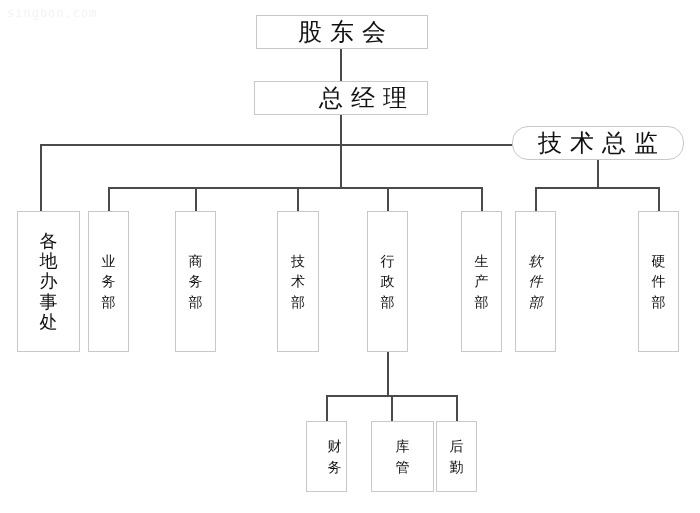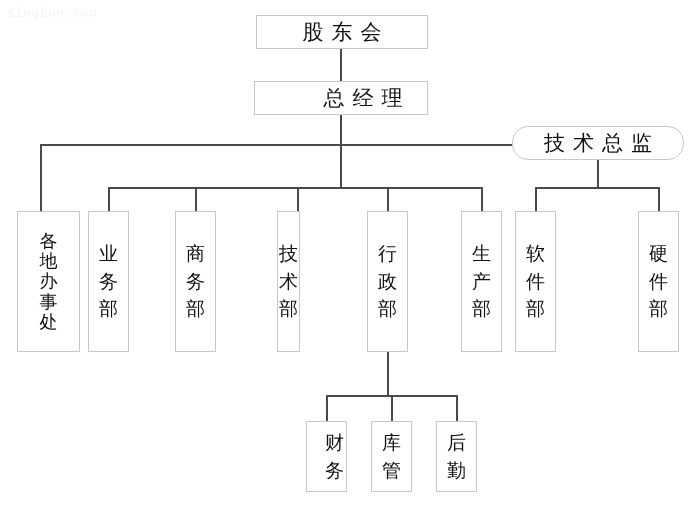--- a/index.html
+++ b/index.html
@@ -40,29 +40,29 @@
     color: #1a1a1a;
   }
   .node .label {
     display: block;
     text-align: center;
     line-height: 1.18;
     color: #111111;
   }
   
   .node.horiz .label {
-    font-size: 21px;
+    font-size: 24px;
     letter-spacing: 8px;
     text-indent: 8px;
     white-space: nowrap;
     font-weight: 500;
   }
   
   .node.vert .label {
-    font-size: 19px;
+    font-size: 14px;
     letter-spacing: 0;
     writing-mode: horizontal-tb;
     word-break: break-all;
     width: 1.05em;
     line-height: 1.45;
     font-weight: 500;
   }
   .node.vert.tight .label {
     line-height: 1.12;
     font-size: 18px;
@@ -128,45 +128,45 @@
   </div>
 
   <div class="node vert" style="left:88px; top:211px; width:41px; height:141px;">
     <span class="label">业务部</span>
   </div>
 
   <div class="node vert" style="left:175px; top:211px; width:41px; height:141px;">
     <span class="label">商务部</span>
   </div>
 
-  <div class="node vert" style="left:277px; top:211px; width:23px; height:141px;">
+  <div class="node vert" style="left:277px; top:211px; width:42px; height:141px;">
     <span class="label">技术部</span>
   </div>
 
   <div class="node vert" style="left:367px; top:211px; width:41px; height:141px;">
     <span class="label">行政部</span>
   </div>
 
   <div class="node vert" style="left:461px; top:211px; width:41px; height:141px;">
     <span class="label">生产部</span>
   </div>
 
-  <div class="node vert" style="left:515px; top:211px; width:41px; height:141px;">
+  <div class="node vert" style="left:515px; top:211px; width:41px; height:141px;font-style:italic;">
     <span class="label">软件部</span>
   </div>
 
   <div class="node vert" style="left:638px; top:211px; width:41px; height:141px;">
     <span class="label">硬件部</span>
   </div>
 
   <div class="node vert" style="left:306px; top:421px; width:41px; height:71px;padding-left:16px;">
     <span class="label">财务</span>
   </div>
 
-  <div class="node vert" style="left:371px; top:421px; width:41px; height:71px;">
+  <div class="node vert" style="left:371px; top:421px; width:63px; height:71px;">
     <span class="label">库管</span>
   </div>
 
   <div class="node vert" style="left:436px; top:421px; width:41px; height:71px;">
     <span class="label">后勤</span>
   </div>
 
 </div>
 
 </body></html>

